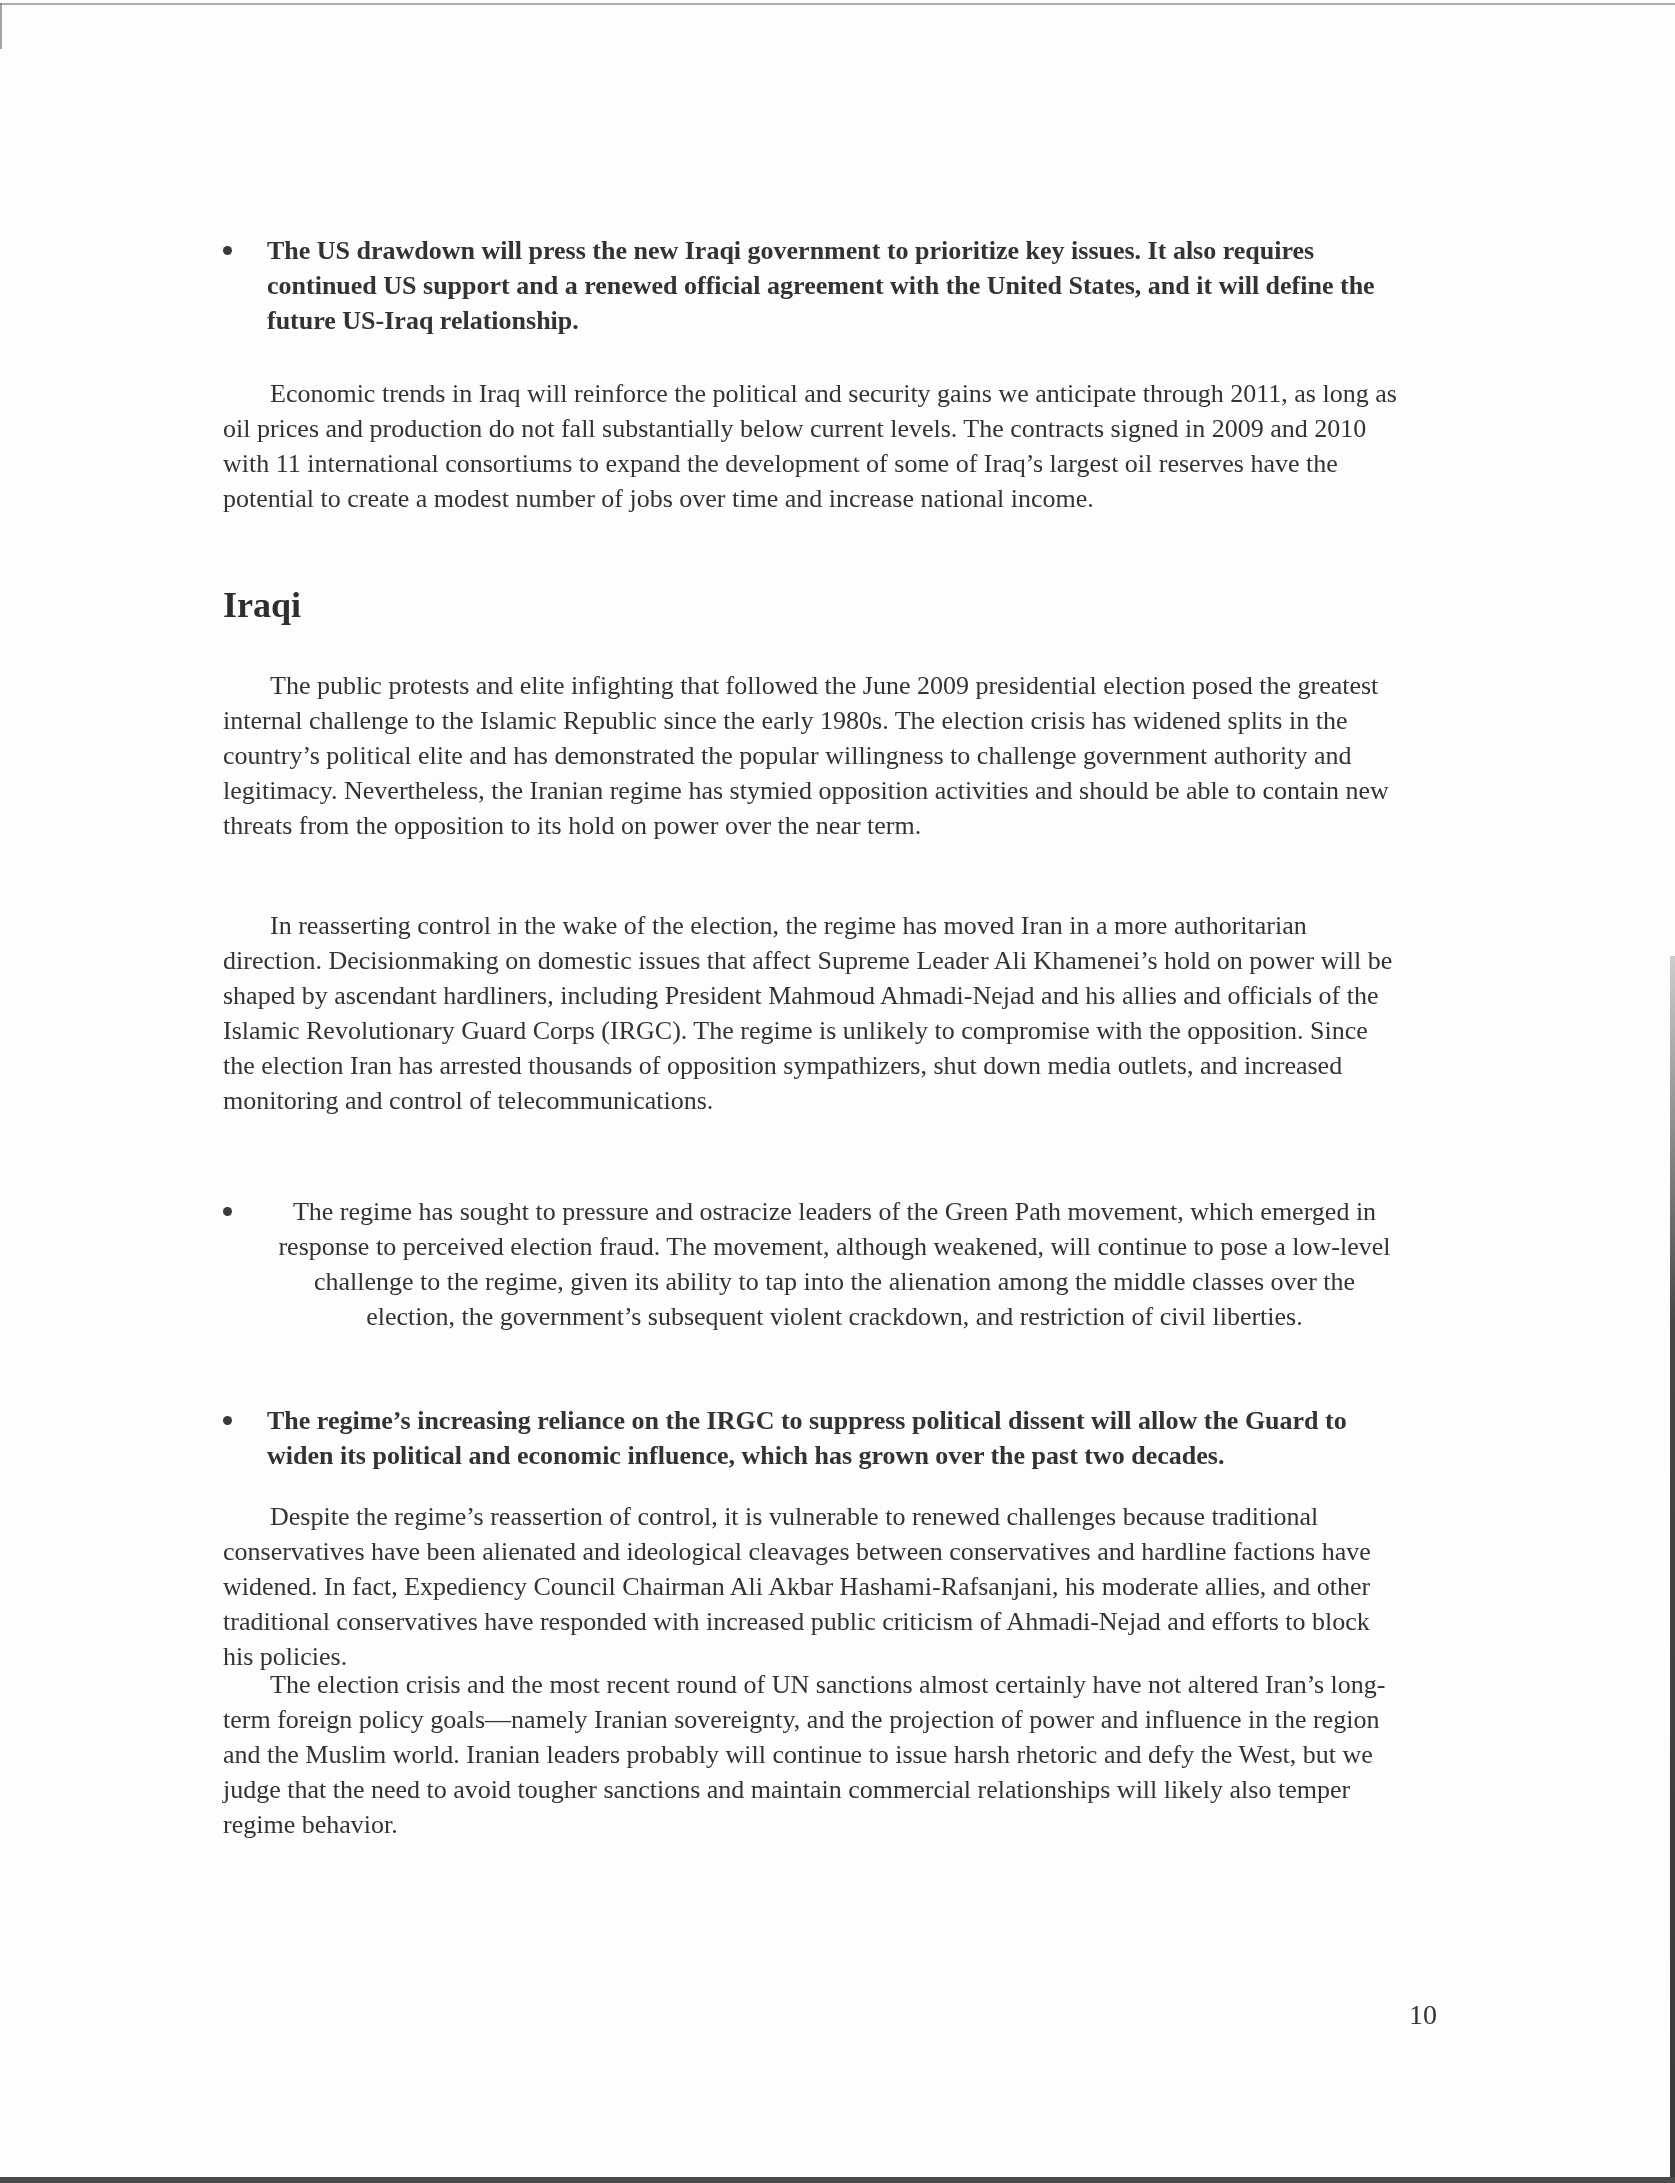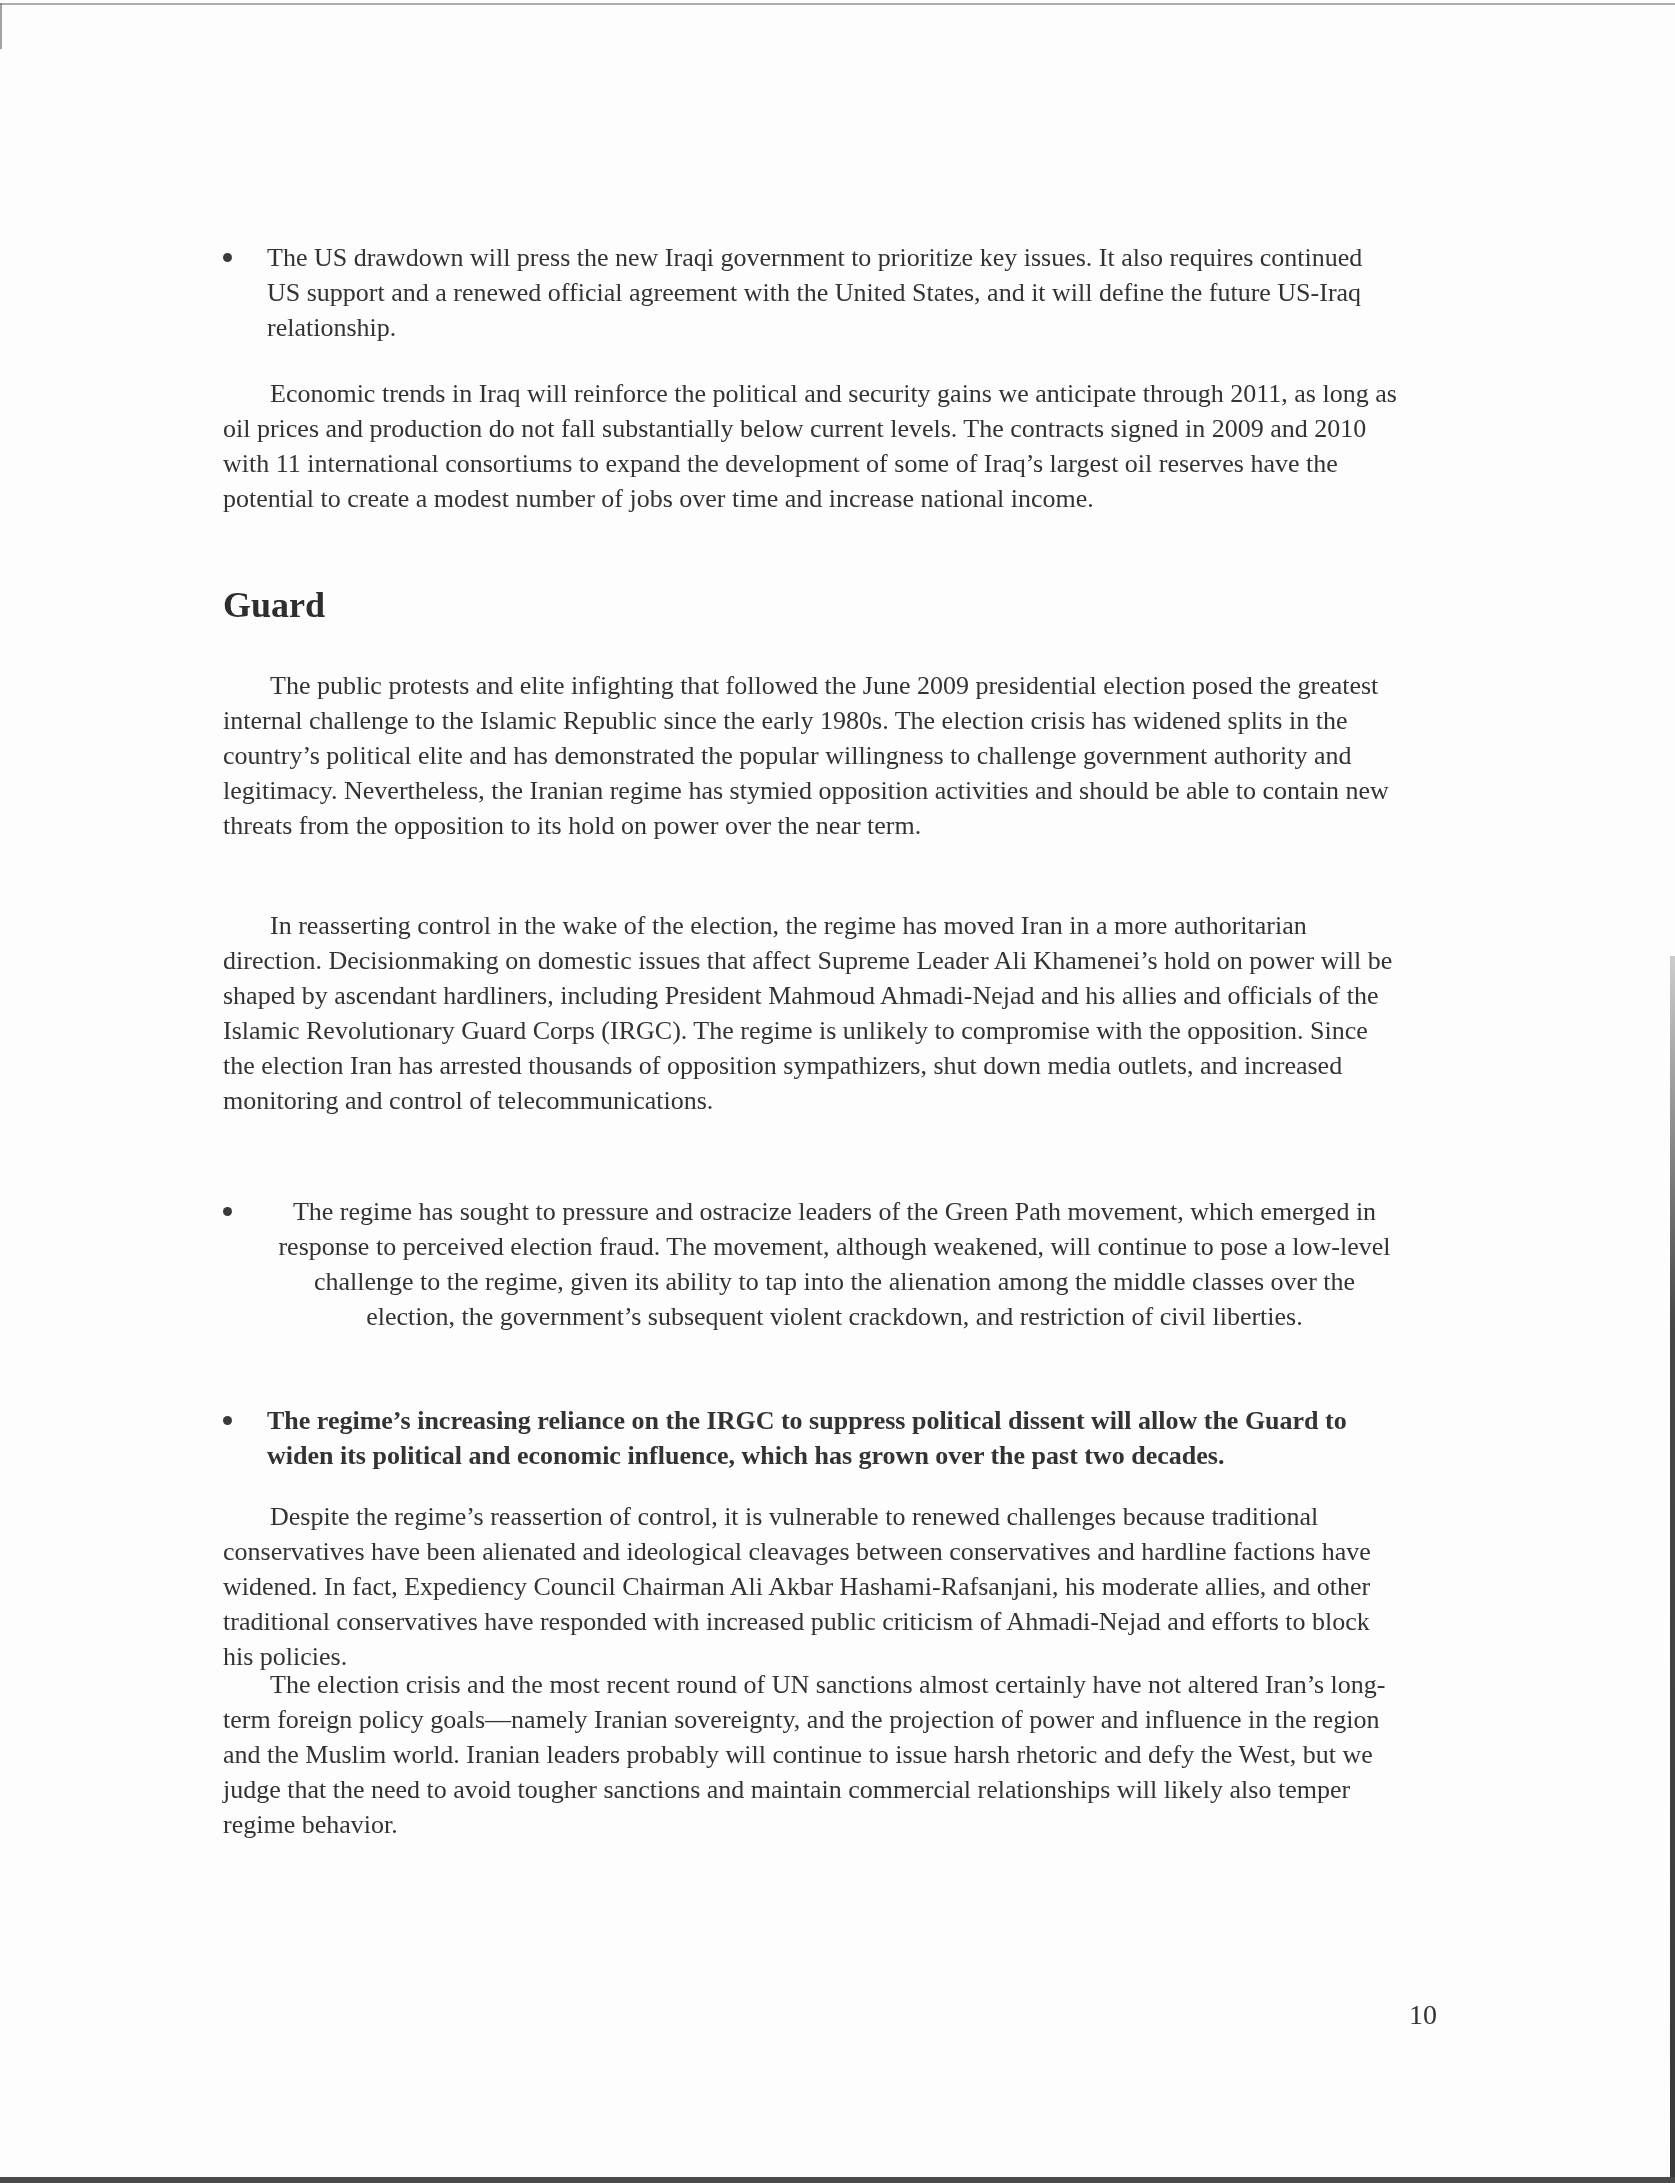--- a/index.html
+++ b/index.html
@@ -44,28 +44,28 @@
 </style>
 </head>
 <body>
 
 <div class="page">
   <div class="edge-top"></div>
   <div class="edge-left"></div>
   <div class="edge-right"></div>
   <div class="edge-bottom"></div>
 
-  <div class="block bullet" style="top:240px;">
+  <div class="block bullet" style="top:233px;font-weight:bold;">
     <span class="bullet-dot" style="top:13px;"></span>
     <span>The US drawdown will press the new Iraqi government to prioritize key issues.  It also requires continued US support and a renewed official agreement with the United States, and it will define the future US-Iraq relationship.</span>
   </div>
 
   <div class="block para" style="top:376px;">Economic trends in Iraq will reinforce the political and security gains we anticipate through 2011, as long as oil prices and production do not fall substantially below current levels.  The contracts signed in 2009 and 2010 with 11 international consortiums to expand the development of some of Iraq’s largest oil reserves have the potential to create a modest number of jobs over time and increase national income.</div>
 
-  <div class="heading" style="top:585px;">Guard</div>
+  <div class="heading" style="top:585px;">Iraqi</div>
 
   <div class="block para" style="top:668px;">The public protests and elite infighting that followed the June 2009 presidential election posed the greatest internal challenge to the Islamic Republic since the early 1980s.  The election crisis has widened splits in the country’s political elite and has demonstrated the popular willingness to challenge government authority and legitimacy.  Nevertheless, the Iranian regime has stymied opposition activities and should be able to contain new threats from the opposition to its hold on power over the near term.</div>
 
   <div class="block para" style="top:908px;">In reasserting control in the wake of the election, the regime has moved Iran in a more authoritarian direction.  Decisionmaking on domestic issues that affect Supreme Leader Ali Khamenei’s hold on power will be shaped by ascendant hardliners, including President Mahmoud Ahmadi-Nejad and his allies and officials of the Islamic Revolutionary Guard Corps (IRGC).  The regime is unlikely to compromise with the opposition.  Since the election Iran has arrested thousands of opposition sympathizers, shut down media outlets, and increased monitoring and control of telecommunications.</div>
 
   <div class="block bullet" style="top:1194px;text-align:center;">
     <span class="bullet-dot" style="top:13px;"></span>
     <span>The regime has sought to pressure and ostracize leaders of the Green Path movement, which emerged in response to perceived election fraud.  The movement, although weakened, will continue to pose a low-level challenge to the regime, given its ability to tap into the alienation among the middle classes over the election, the government’s subsequent violent crackdown, and restriction of civil liberties.</span>
   </div>
   <div class="block bullet" style="top:1403px;font-weight:bold;">

